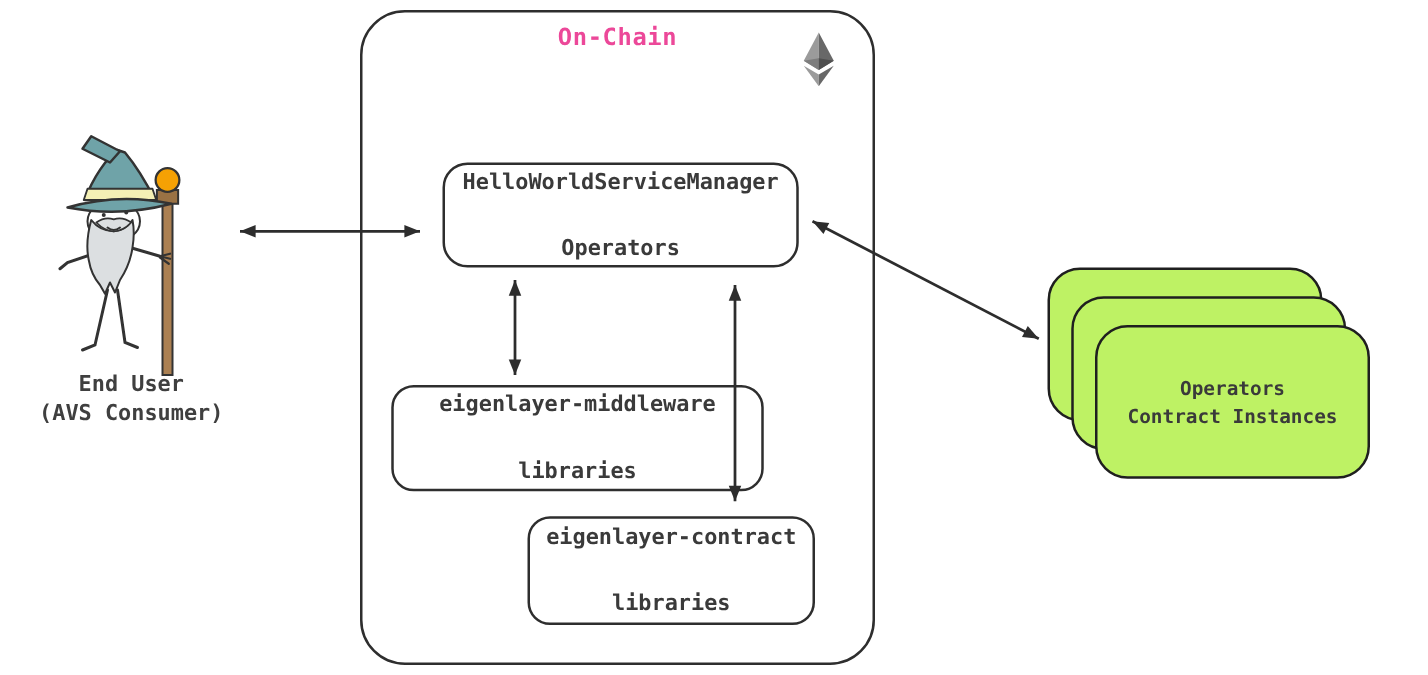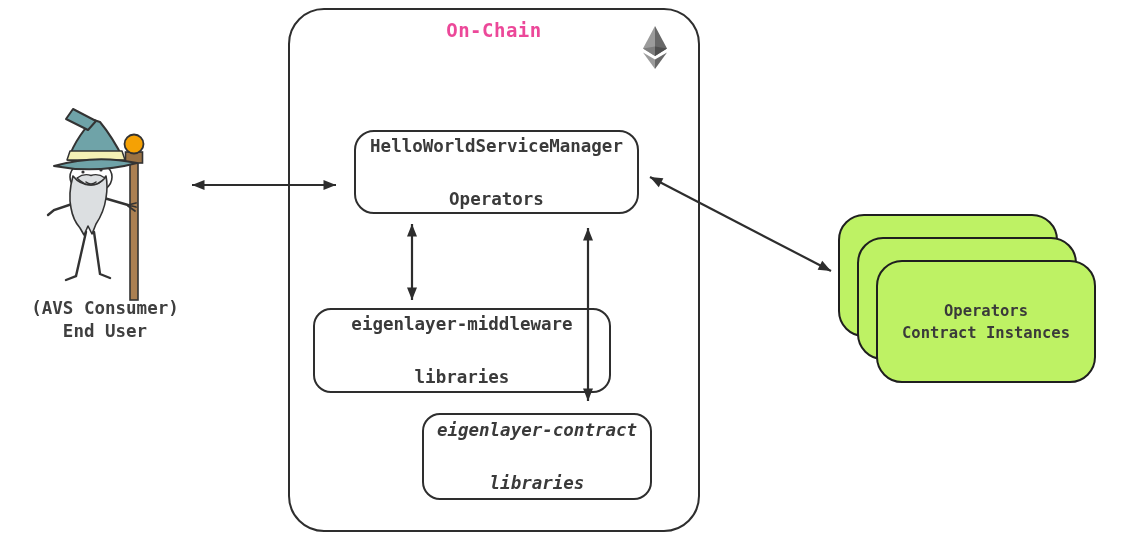--- a/index.html
+++ b/index.html
@@ -30,21 +30,21 @@
     border-radius:18px;
     background:#ffffff;
     box-sizing:border-box;
     display:flex;flex-direction:column;
     align-items:center;justify-content:center;
     font-size:17.5px;line-height:24px;
     text-align:center;color:#3a3a3a;font-weight:bold;gap:29px;
   }
   .node-hwsm{left:354px;top:130px;width:285px;height:84px;border-radius:20px;}
   .node-middleware{left:313px;top:308px;width:298px;height:85px;}
-  .node-contract{left:422px;top:413px;width:230px;height:87px;font-style:italic;}
+  .node-contract{left:422px;top:413px;width:230px;height:87px;}
   .card{
     position:absolute;
     width:220px;height:123px;
     border:2.2px solid #1f1f1f;
     border-radius:26px;
     background:#bef264;
     box-sizing:border-box;
   }
   .card-back{left:838px;top:214px;}
   .card-mid{left:857px;top:237px;}
@@ -110,22 +110,22 @@
         <path d="M56,17 L33,5 L26,15 L48,26 Z" fill="#6fa3a8" stroke="#333333" stroke-width="2" stroke-linejoin="round"></path>
         <path d="M30,47 L82,47 L85,56 L27,56 Z" fill="#f4f0b5" stroke="#333333" stroke-width="1.5" stroke-linejoin="round"></path>
         <path d="M14,62 Q55,50 97,59 Q56,70 14,62 Z" fill="#6fa3a8" stroke="#333333" stroke-width="2" stroke-linejoin="round"></path>
       </g>
 
       <path d="M88,101 L96,99 M88,101 L96,103 M88,102 L95,107" stroke="#333333" stroke-width="1.8" stroke-linecap="round" fill="none"></path>
     </svg>
   </div>
 
   <div class="end-user-label">
+    <div>End User</div>
     <div>(AVS Consumer)</div>
-    <div>End User</div>
   </div>
 
   <div class="panel panel-onchain">
     <div class="panel-title">On-Chain</div>
     <svg class="eth-icon" viewBox="0 0 32 46">
       <polygon points="16,1 4,23.5 16,31" fill="#9b9b9b"></polygon>
       <polygon points="16,1 28,23.5 16,31" fill="#686868"></polygon>
       <polygon points="4,23.5 16,31 16,21.5" fill="#7d7d7d"></polygon>
       <polygon points="28,23.5 16,31 16,21.5" fill="#4f4f4f"></polygon>
       <polygon points="4,27.5 16,44 16,34.5" fill="#9b9b9b"></polygon>

